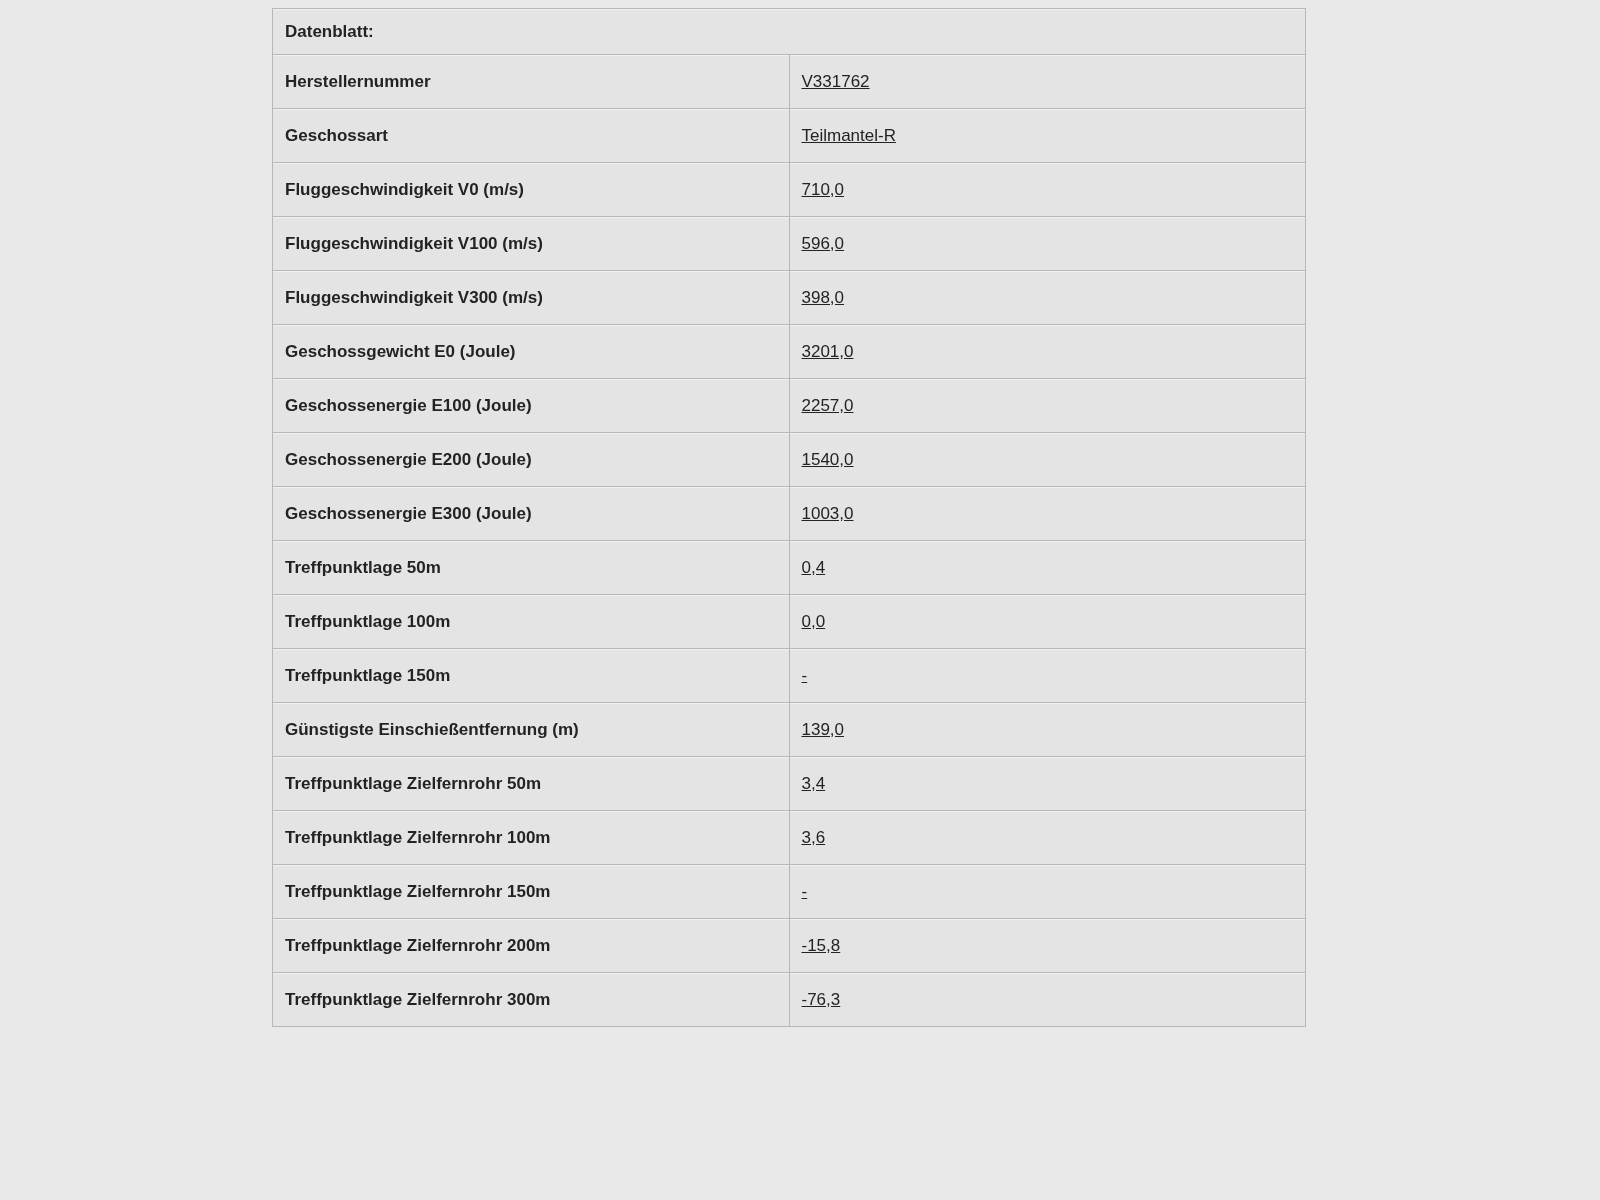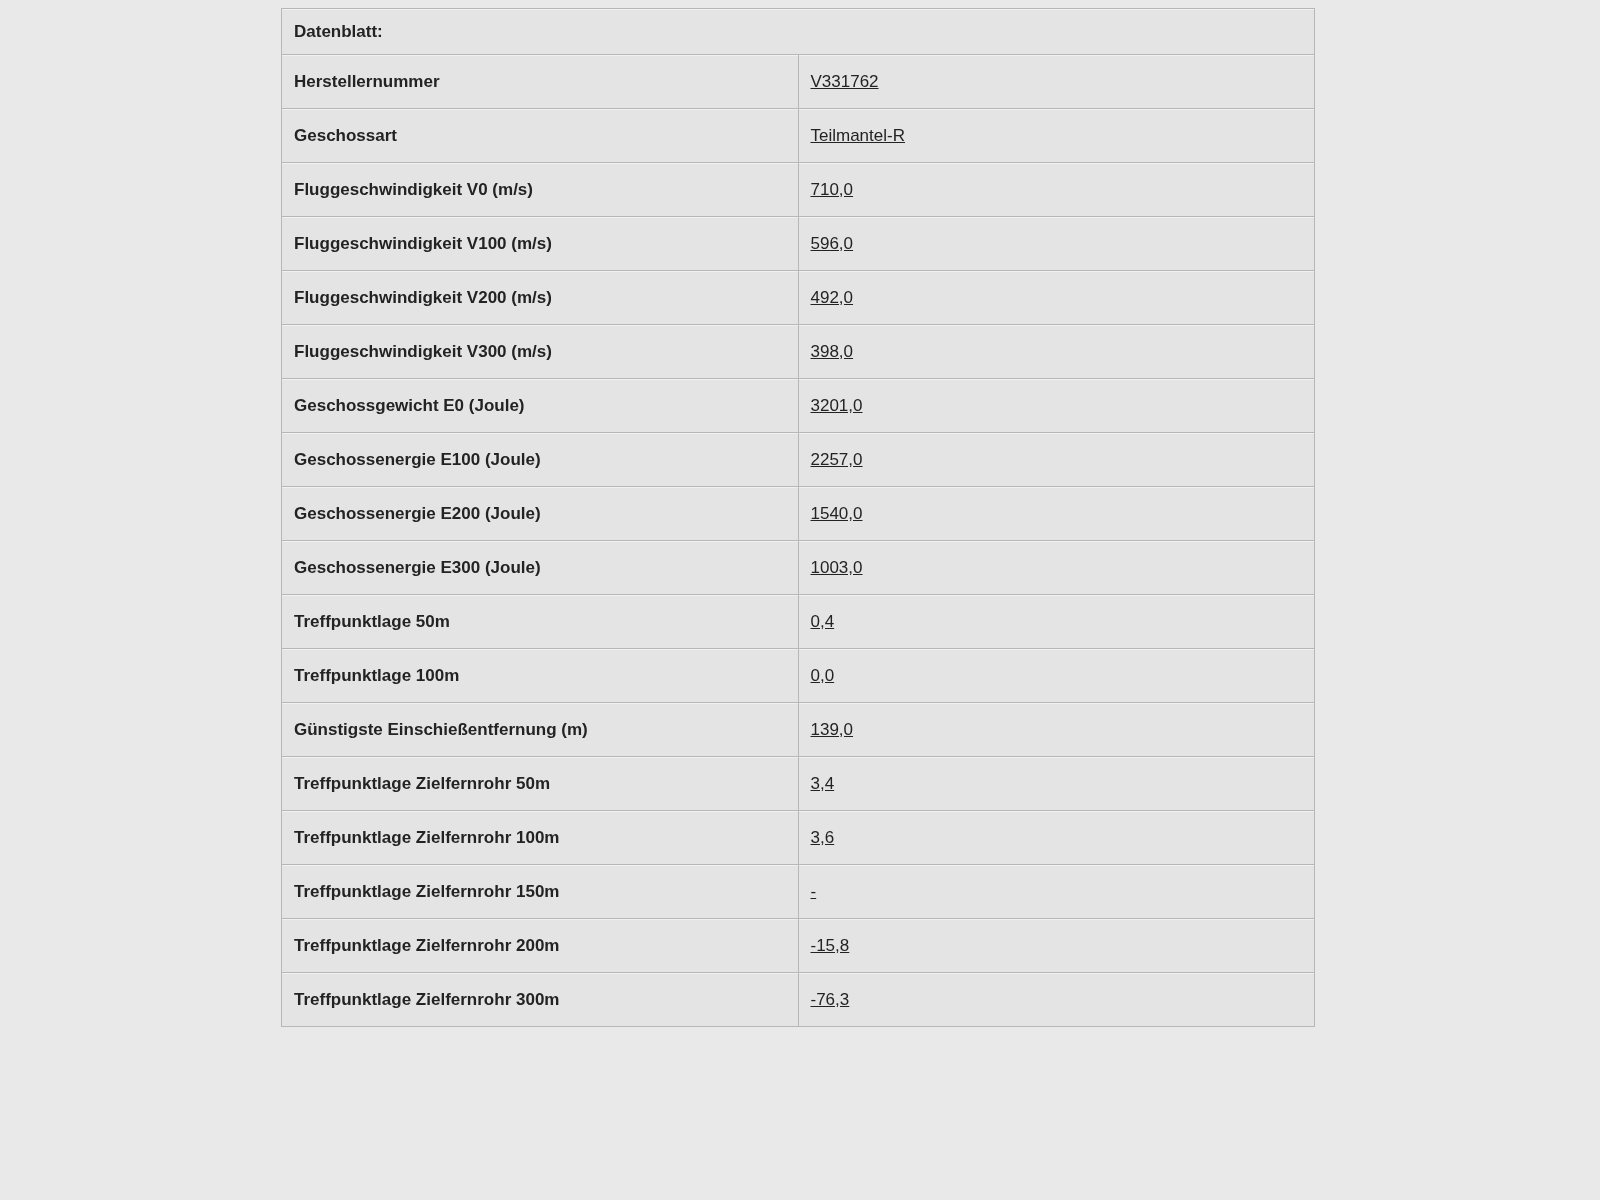--- a/index.html
+++ b/index.html
@@ -12,21 +12,21 @@
   }
   .page {
     position: relative;
     width: 1600px;
     height: 1200px;
     background: #e9e9e9;
     overflow: hidden;
   }
   table.datasheet {
     position: absolute;
-    left: 281px;
+    left: 272px;
     top: 8px;
     width: 1034px;
     border-collapse: collapse;
     table-layout: fixed;
     background: #e4e4e4;
     color: #232323;
     font-size: 17px;
   }
   table.datasheet th,
   table.datasheet td {
@@ -79,24 +79,20 @@
     </tr>
         <tr>
       <td class="spec-label">Fluggeschwindigkeit V0 (m/s)</td>
       <td class="spec-value">710,0</td>
     </tr>
         <tr>
       <td class="spec-label">Fluggeschwindigkeit V100 (m/s)</td>
       <td class="spec-value">596,0</td>
     </tr>
         <tr>
-      <td class="spec-label">Fluggeschwindigkeit V200 (m/s)</td>
-      <td class="spec-value">492,0</td>
-    </tr>
-        <tr>
       <td class="spec-label">Fluggeschwindigkeit V300 (m/s)</td>
       <td class="spec-value">398,0</td>
     </tr>
         <tr>
       <td class="spec-label">Geschossgewicht E0 (Joule)</td>
       <td class="spec-value">3201,0</td>
     </tr>
         <tr>
       <td class="spec-label">Geschossenergie E100 (Joule)</td>
       <td class="spec-value">2257,0</td>
@@ -109,20 +105,24 @@
       <td class="spec-label">Geschossenergie E300 (Joule)</td>
       <td class="spec-value">1003,0</td>
     </tr>
         <tr>
       <td class="spec-label">Treffpunktlage 50m</td>
       <td class="spec-value">0,4</td>
     </tr>
         <tr>
       <td class="spec-label">Treffpunktlage 100m</td>
       <td class="spec-value">0,0</td>
+    </tr>
+        <tr>
+      <td class="spec-label">Treffpunktlage 150m</td>
+      <td class="spec-value">-</td>
     </tr>
         <tr>
       <td class="spec-label">Günstigste Einschießentfernung (m)</td>
       <td class="spec-value">139,0</td>
     </tr>
         <tr>
       <td class="spec-label">Treffpunktlage Zielfernrohr 50m</td>
       <td class="spec-value">3,4</td>
     </tr>
         <tr>

